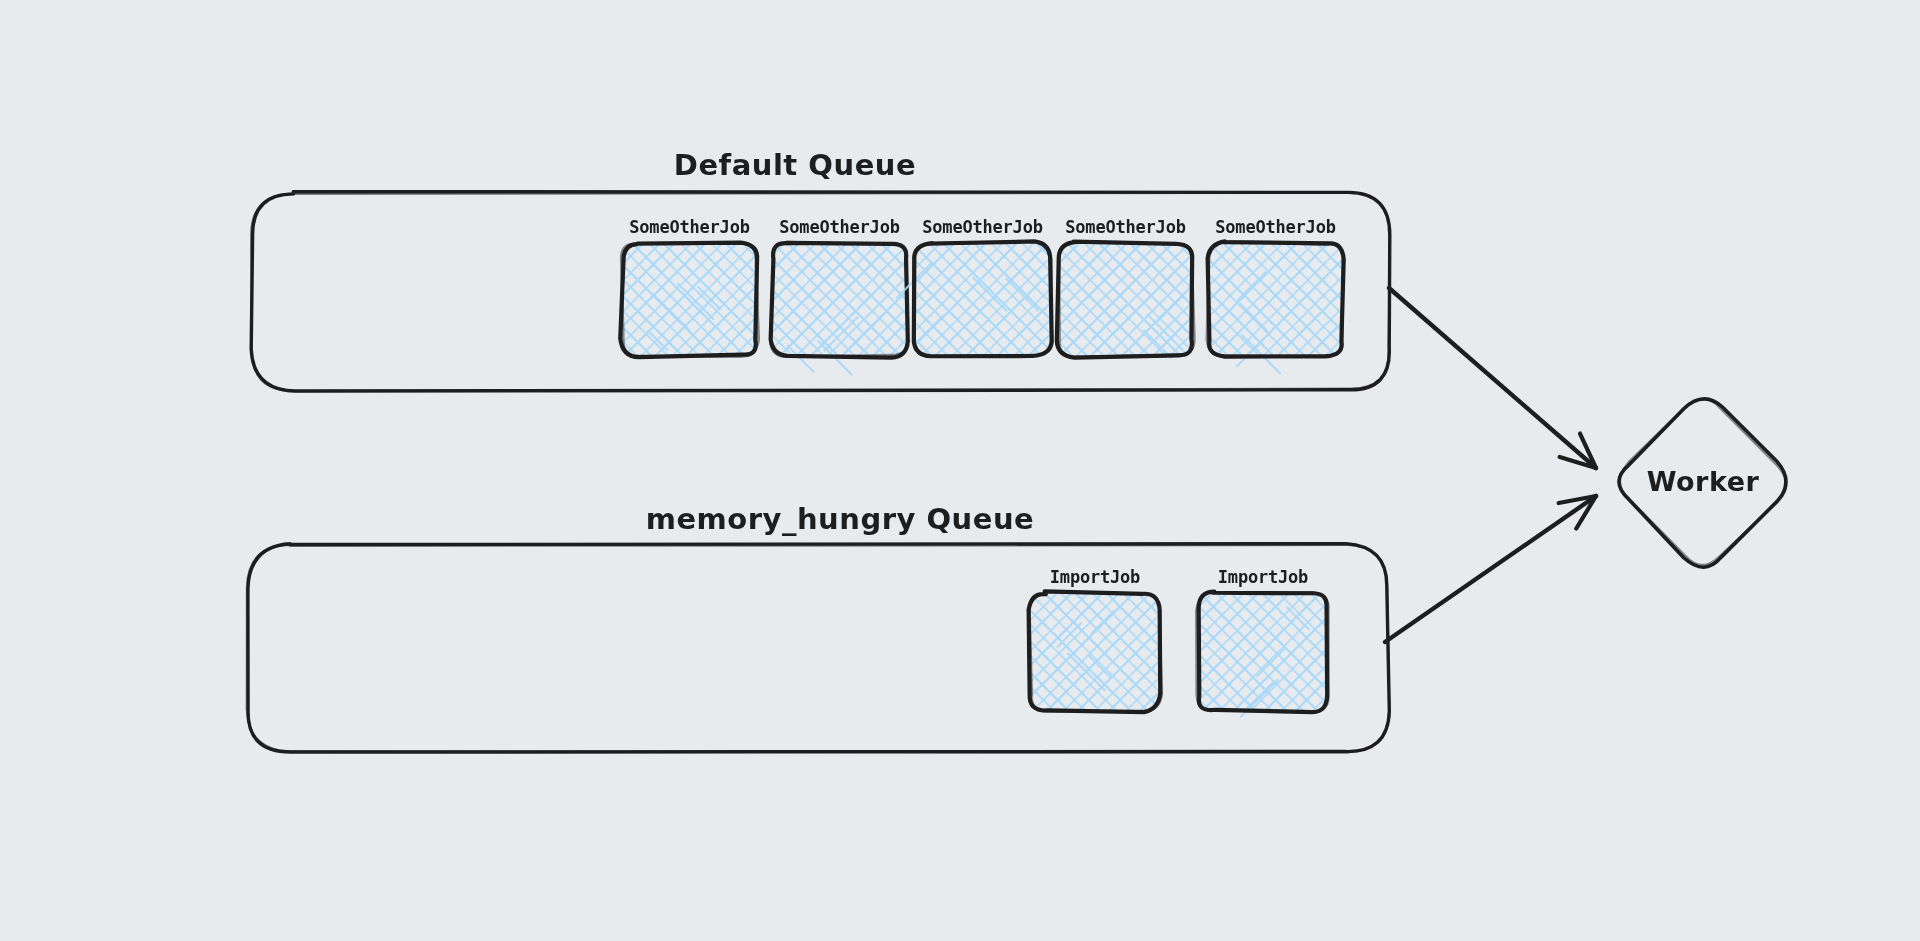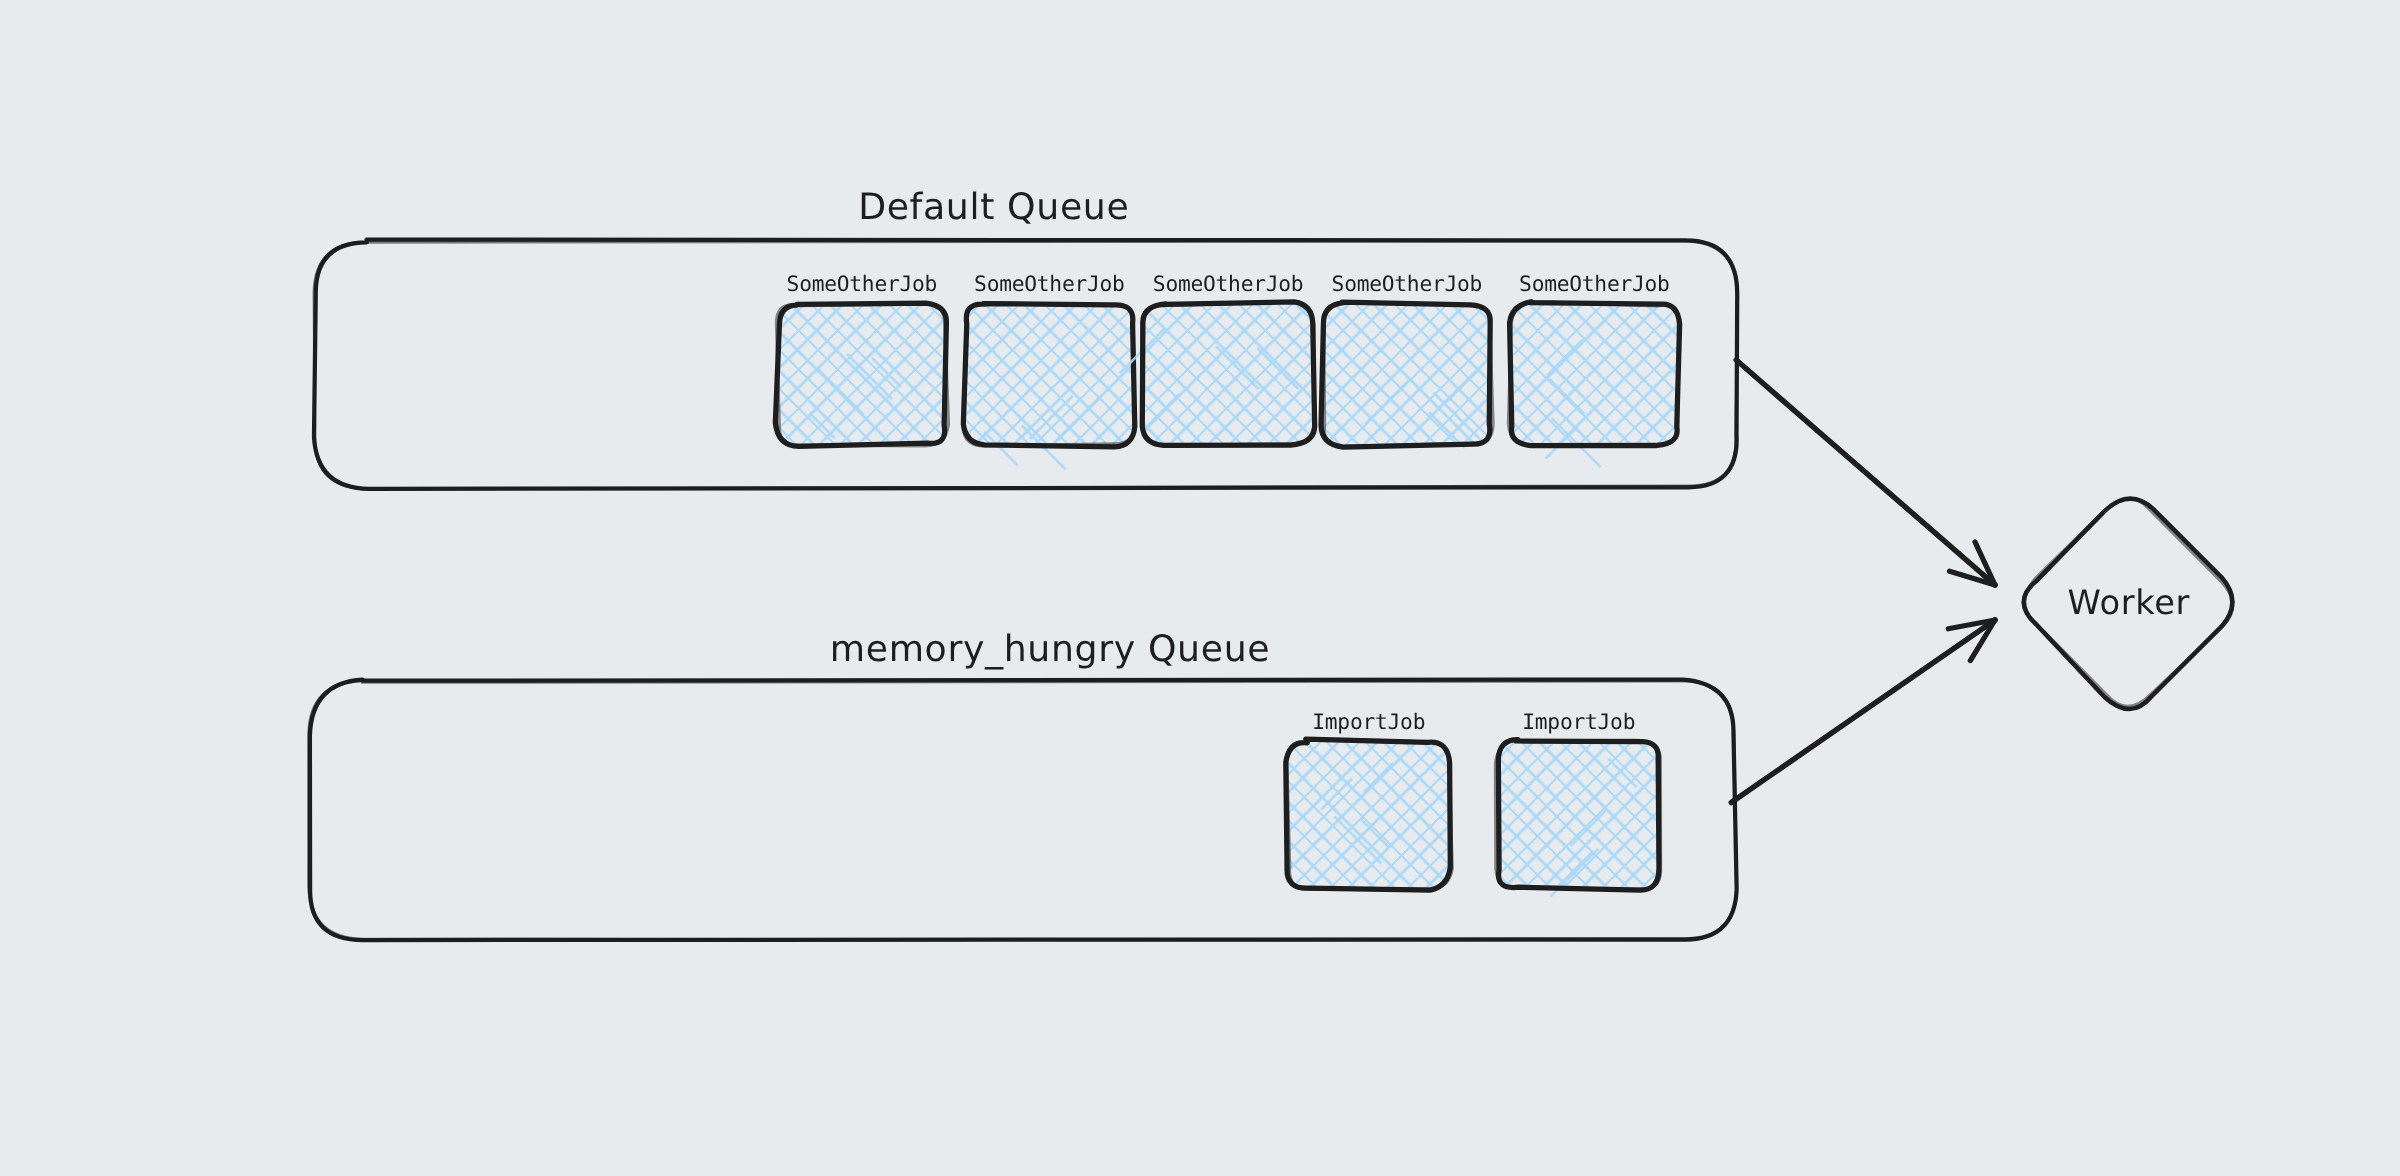--- a/index.html
+++ b/index.html
@@ -12,20 +12,21 @@
     width: 1920px;
     height: 941px;
     overflow: hidden;
     font-family: "DejaVu Sans", sans-serif;
   }
   #canvas {
     position: relative;
     width: 1920px;
     height: 941px;
     background: #e8ebee;
+    font-weight: bold;
   }
   #scene {
     position: absolute;
     inset: 0;
     width: 1920px;
     height: 941px;
     display: block;
   }
   .queue-title {
     font-family: "DejaVu Sans", sans-serif;

